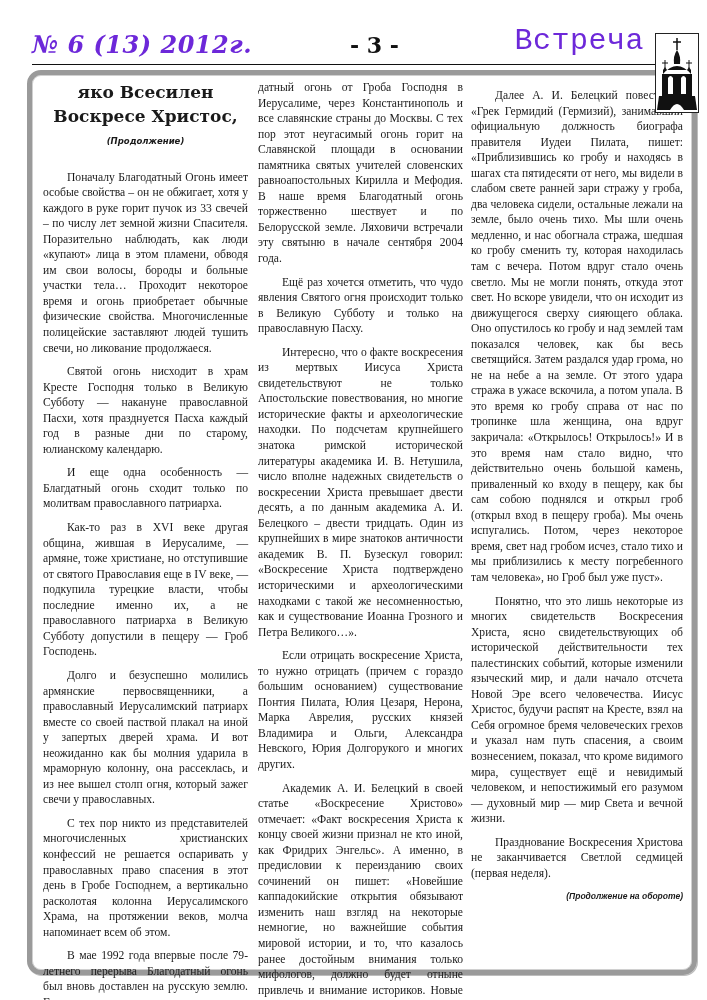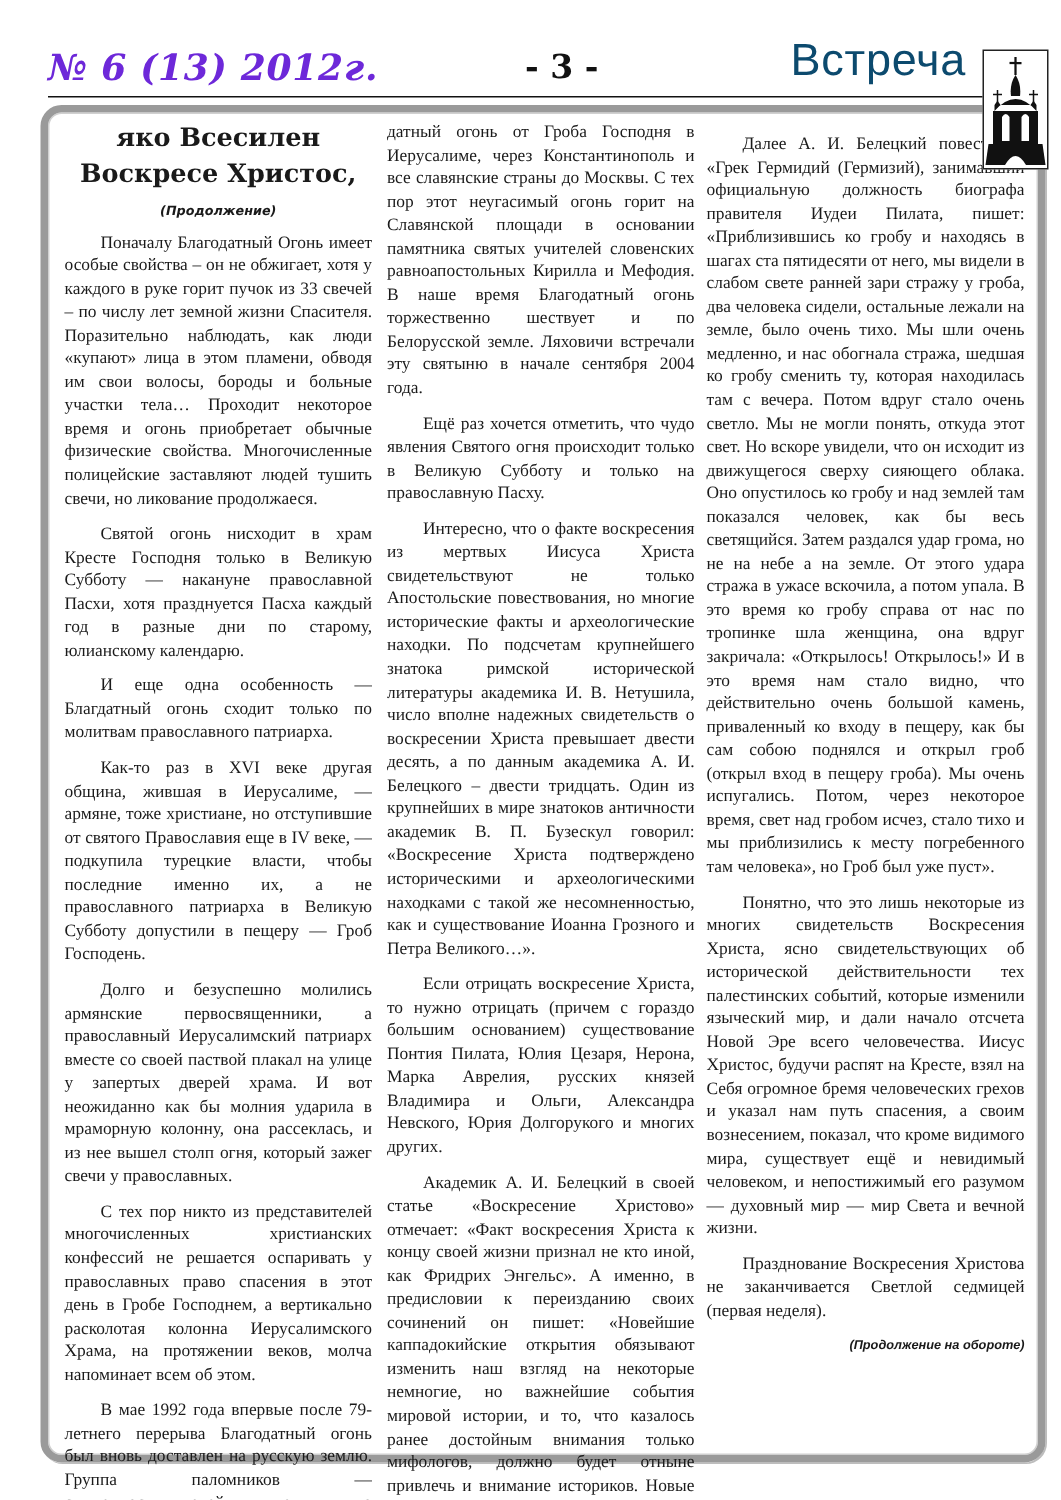--- a/index.html
+++ b/index.html
@@ -1,29 +1,29 @@
 <!DOCTYPE html>
 <html><head>
 <meta charset="utf-8">
 <style>
   html, body { margin:0; padding:0; }
   body { width:707px; height:1000px; background:#ffffff; position:relative; overflow:hidden; font-family:"Liberation Serif", serif; color:#1a1a1a; }
   .header { position:absolute; left:32px; top:28px; width:620px; height:40px; }
   .issue { position:absolute; left:0; top:2px; font-family:"DejaVu Serif", serif; font-style:italic; font-weight:bold; font-size:24px; letter-spacing:0.5px; color:#6d28d9; }
   .page-num { position:absolute; left:318px; top:4px; font-family:"DejaVu Serif", serif; font-weight:bold; font-size:22px; color:#111; }
-  .mast { position:absolute; right:8px; top:-4px; font-family:Liberation Sans, sans-serif; font-size:30px; color:#0c4a6e; letter-spacing:0.5px; }
+  .mast { position:absolute; right:8px; top:-4px; font-family:Liberation Mono, monospace; font-size:30px; color:#6d28d9; letter-spacing:0.5px; }
   .rule { position:absolute; left:32px; top:64px; width:624px; height:0; border-top:1.5px solid #111; }
   .logo { position:absolute; left:655px; top:33px; width:42px; height:78px; border:1.5px solid #222; background:#fff; z-index:5; }
   .frame { position:absolute; left:27px; top:70px; width:670px; height:905px; border:5px solid #9a9a9a; border-radius:14px; box-sizing:border-box; box-shadow: inset 0 0 0 1px #d0d0d0, 1px 1px 0 #bdbdbd; }
   .col { position:absolute; top:80px; font-size:11.6px; line-height:15.55px; text-align:justify; }
   .col1 { left:43px; width:205px; }
   .col2 { left:258px; width:205px; }
   .col3 { left:471px; width:212px; }
   .title { font-family:"DejaVu Serif", serif; font-weight:bold; font-size:17px; line-height:24px; text-align:center; margin:0 0 6px 0; }
-  .sub { font-family:"DejaVu Sans", sans-serif; font-style:italic; font-weight:bold; font-size:8.5px; text-align:center; margin-bottom:4px; }
+  .sub { font-family:"DejaVu Sans", sans-serif; font-style:italic; font-weight:bold; font-size:8.5px; text-align:center; margin-bottom:20px; }
   p { margin:0 0 8px 0; text-indent:24px; }
   p.cont { text-indent:0; }
   .col3 .top { width:155px; }
   .more { font-family:Liberation Sans, sans-serif; font-style:italic; font-weight:bold; font-size:8.5px; text-align:right; }
 </style>
 </head>
 <body>
 
 <div class="header">
   <div class="issue">№ 6 (13) 2012г.</div>
@@ -55,21 +55,21 @@
 <div class="col col1">
   <div class="title">
     <div>яко Всесилен</div>
     <div>Воскресе Христос,</div>
   </div>
   <div class="sub">(Продолжение)</div>
   <p>Поначалу Благодатный Огонь имеет особые свойства – он не обжигает, хотя у каждого в руке горит пучок из 33 свечей – по числу лет земной жизни Спасителя. Поразительно наблюдать, как люди «купают» лица в этом пламени, обводя им свои волосы, бороды и больные участки тела… Проходит некоторое время и огонь приобретает обычные физические свойства. Многочисленные полицейские заставляют людей тушить свечи, но ликование продолжаеся.</p>
   <p>Святой огонь нисходит в храм Кресте Господня только в Великую Субботу — накануне православной Пасхи, хотя празднуется Пасха каждый год в разные дни по старому, юлианскому календарю.</p>
   <p>И еще одна особенность — Благдатный огонь сходит только по молитвам православного патриарха.</p>
   <p>Как-то раз в XVI веке другая община, жившая в Иерусалиме, — армяне, тоже христиане, но отступившие от святого Православия еще в IV веке, — подкупила турецкие власти, чтобы последние именно их, а не православного патриарха в Великую Субботу допустили в пещеру — Гроб Господень.</p>
-  <p>Долго и безуспешно молились армянские первосвященники, а православный Иерусалимский патриарх вместе со своей паствой плакал на улице у запертых дверей храма. И вот неожиданно как бы молния ударила в мраморную колонну, она рассеклась, и из нее вышел столп огня, который зажег свечи у православных.</p>
+  <p>Долго и безуспешно молились армянские первосвященники, а православный Иерусалимский патриарх вместе со своей паствой плакал на иной у запертых дверей храма. И вот неожиданно как бы молния ударила в мраморную колонну, она рассеклась, и из нее вышел столп огня, который зажег свечи у православных.</p>
   <p>С тех пор никто из представителей многочисленных христианских конфессий не решается оспаривать у православных право спасения в этот день в Гробе Господнем, а вертикально расколотая колонна Иерусалимского Храма, на протяжении веков, молча напоминает всем об этом.</p>
   <p>В мае 1992 года впервые после 79-летнего перерыва Благодатный огонь был вновь доставлен на русскую землю. Группа паломников — священнослужителей и мирян — по благословению Святейшего Патриарха пронесла Благо-</p>
 </div>
 
 <div class="col col2">
   <p class="cont">датный огонь от Гроба Господня в Иерусалиме, через Константинополь и все славянские страны до Москвы. С тех пор этот неугасимый огонь горит на Славянской площади в основании памятника святых учителей словенских равноапостольных Кирилла и Мефодия. В наше время Благодатный огонь торжественно шествует и по Белорусской земле. Ляховичи встречали эту святыню в начале сентября 2004 года.</p>
   <p>Ещё раз хочется отметить, что чудо явления Святого огня происходит только в Великую Субботу и только на православную Пасху.</p>
   <p>Интересно, что о факте воскресения из мертвых Иисуса Христа свидетельствуют не только Апостольские повествования, но многие исторические факты и археологические находки. По подсчетам крупнейшего знатока римской исторической литературы академика И. В. Нетушила, число вполне надежных свидетельств о воскресении Христа превышает двести десять, а по данным академика А. И. Белецкого – двести тридцать. Один из крупнейших в мире знатоков античности академик В. П. Бузескул говорил: «Воскресение Христа подтверждено историческими и археологическими находками с такой же несомненностью, как и существование Иоанна Грозного и Петра Великого…».</p>
   <p>Если отрицать воскресение Христа, то нужно отрицать (причем с гораздо большим основанием) существование Понтия Пилата, Юлия Цезаря, Нерона, Марка Аврелия, русских князей Владимира и Ольги, Александра Невского, Юрия Долгорукого и многих других.</p>
   <p>Академик А. И. Белецкий в своей статье «Воскресение Христово» отмечает: «Факт воскресения Христа к концу своей жизни признал не кто иной, как Фридрих Энгельс». А именно, в предисловии к переизданию своих сочинений он пишет: «Новейшие каппадокийские открытия обязывают изменить наш взгляд на некоторые немногие, но важнейшие события мировой истории, и то, что казалось ранее достойным внимания только мифологов, должно будет отныне привлечь и внимание историков. Новые документы, покоряющие скептиков своей убедительностью, говорят в пользу наибольшего из чудес в истории, о возвращении к жизни Того, Кто был лишен ее на Голгофе». Правда, эти</p>

